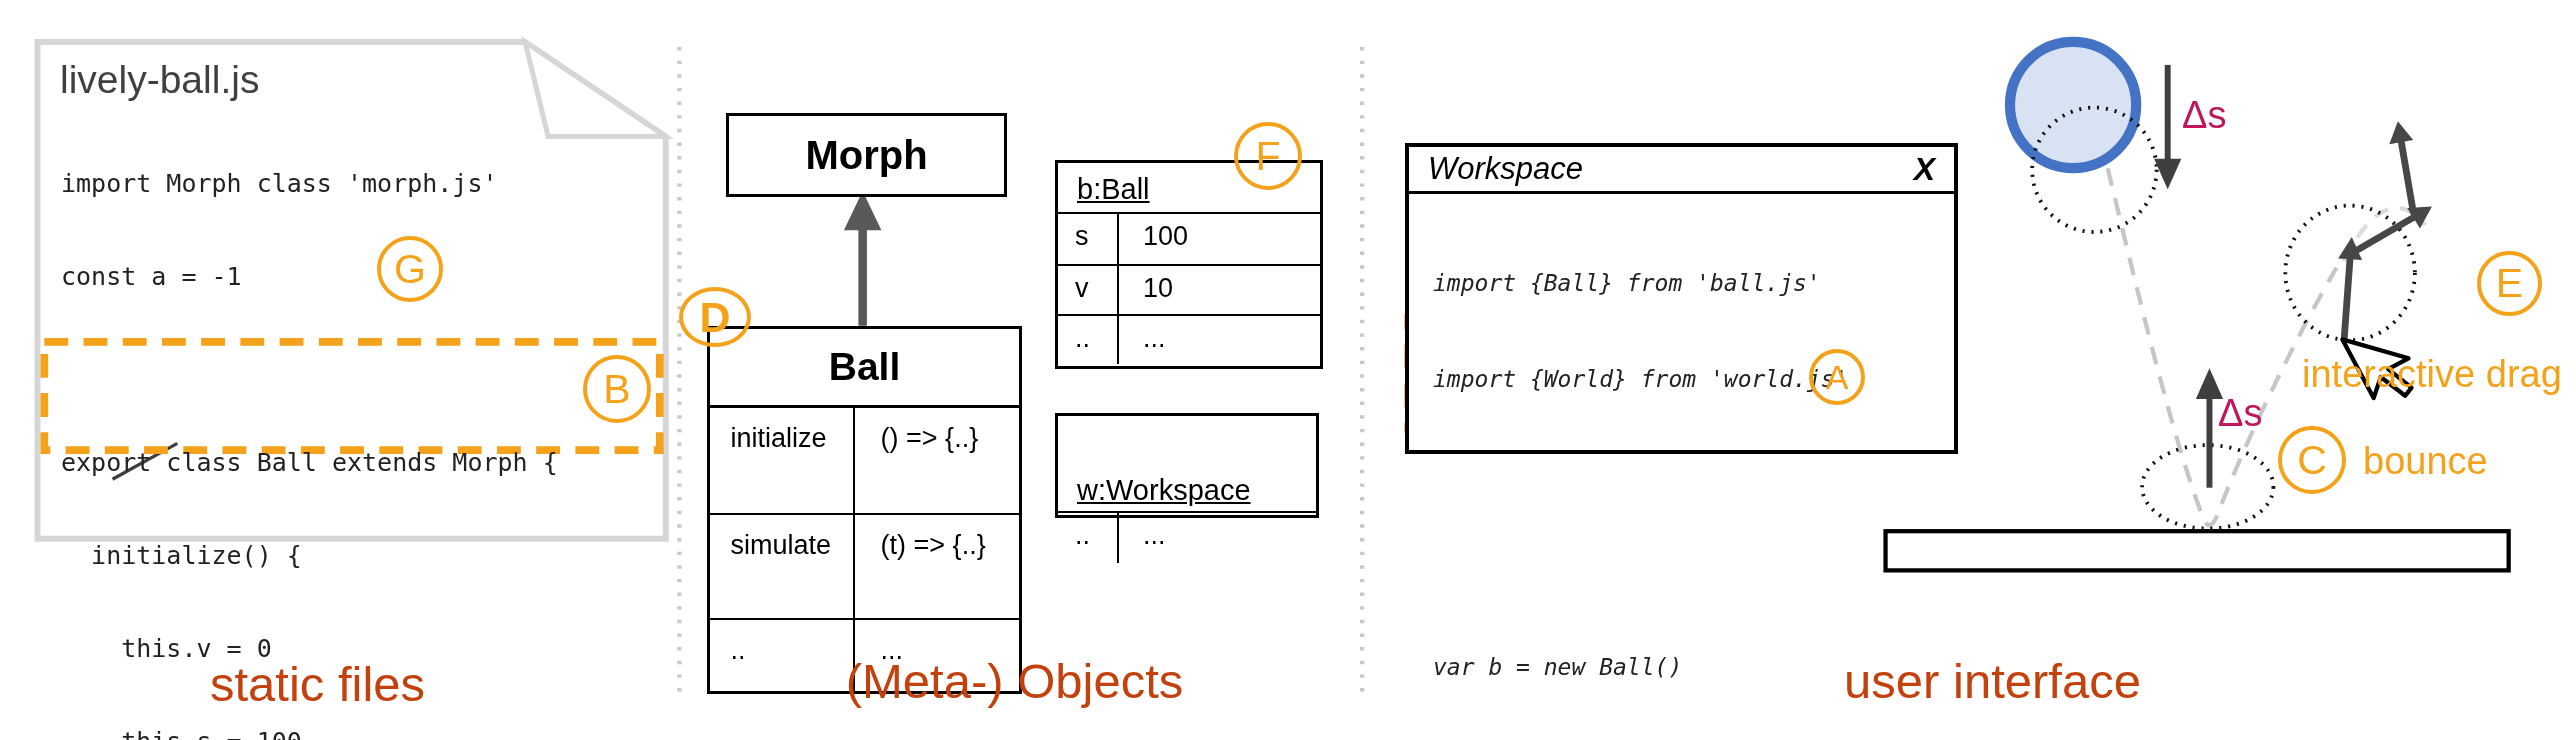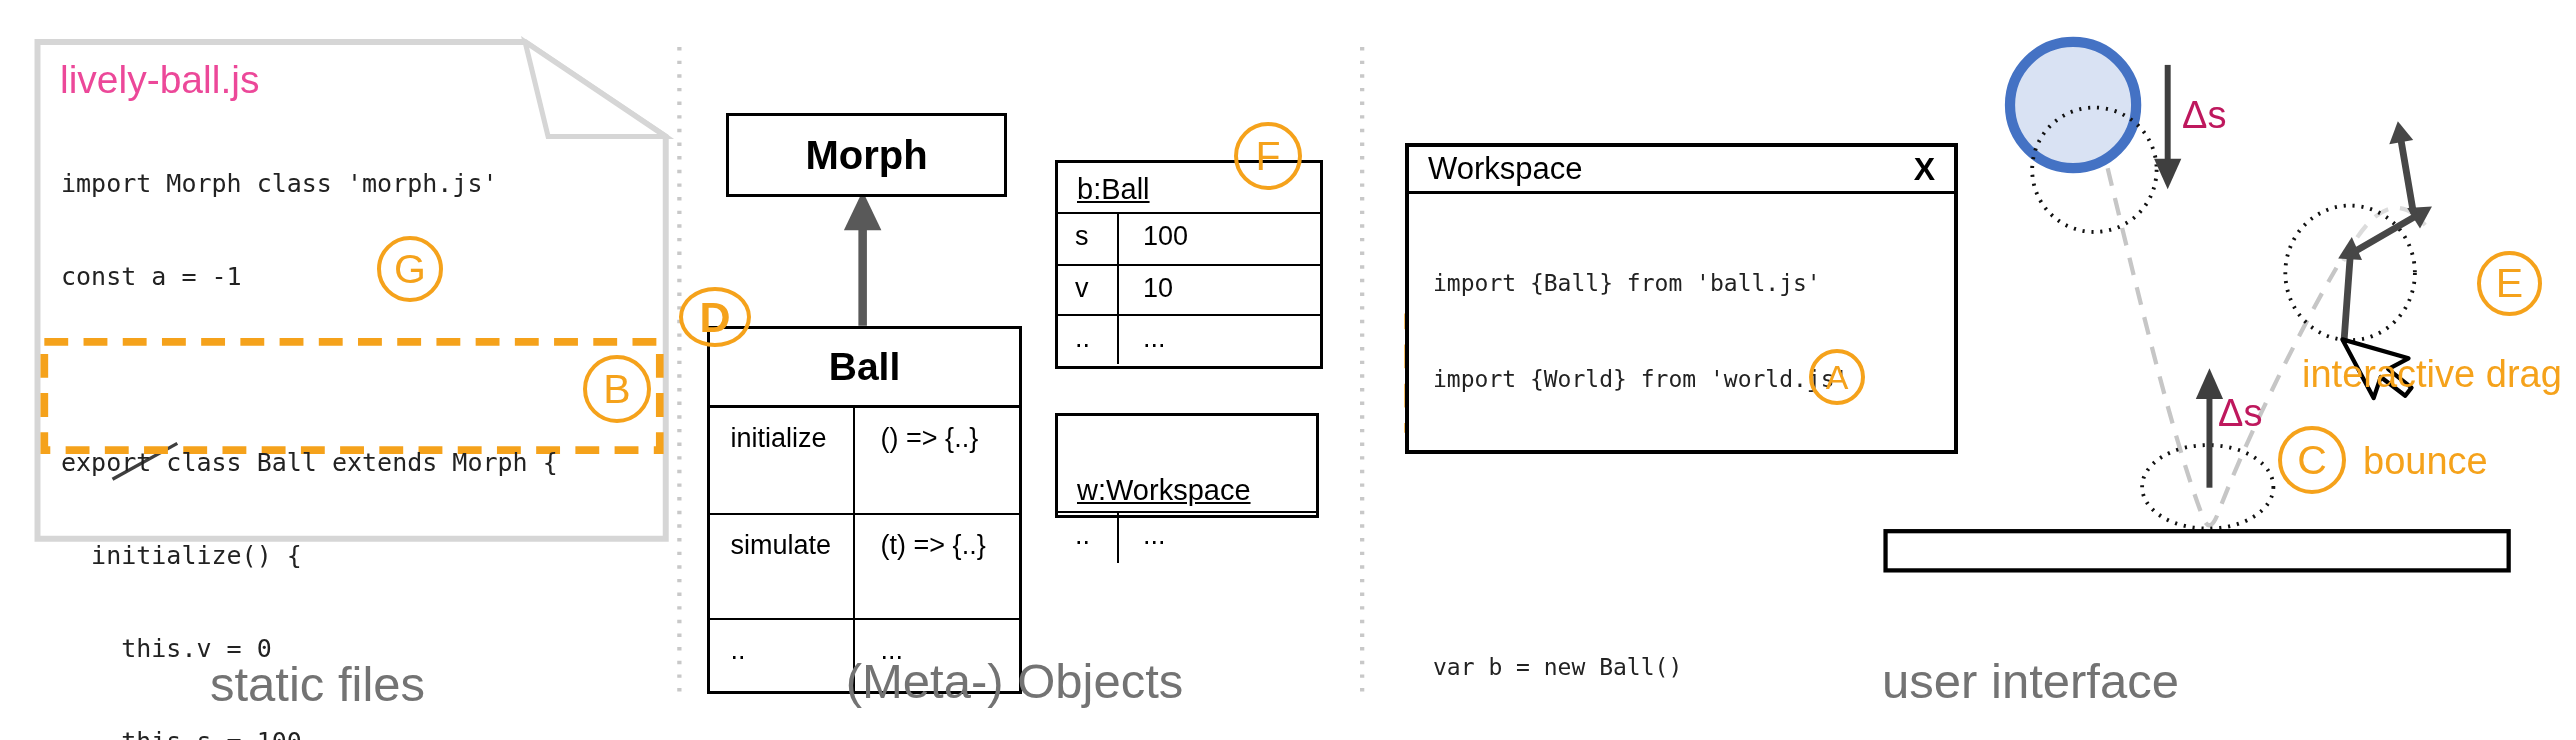--- a/index.html
+++ b/index.html
@@ -3,30 +3,30 @@
 <meta charset="utf-8">
 <style>
   html,body { margin:0; padding:0; background:#ffffff; }
   .canvas {
     position:relative; width:2576px; height:741px; background:#fff;
     font-family:"Liberation Sans", sans-serif; overflow:hidden; color:#000;
   }
   .overlay { position:absolute; left:0; top:0; pointer-events:none; }
 
   
-  .file-name { position:absolute; left:60px; top:58px; font-size:39px; color:#ec4899; }
+  .file-name { position:absolute; left:60px; top:58px; font-size:39px; color:#404040; }
   .file-code { position:absolute; left:61px; top:106px; font-family:"DejaVu Sans Mono", monospace;
                font-size:25px; line-height:31px; white-space:pre; color:#222; }
   .file-code div { height:31px; }
 
   
-  .panel-label { position:absolute; width:375px; text-align:center; font-size:49px; color:#737373; }
+  .panel-label { position:absolute; width:375px; text-align:center; font-size:49px; color:#c2410c; }
   .panel-label.static { left:130px; top:656px; }
   .panel-label.meta   { left:827px;  top:653px; }
-  .panel-label.ui     { left:1843px; top:653px; }
+  .panel-label.ui     { left:1805px; top:653px; }
 
   
   .box { position:absolute; background:#fff; border:3.4px solid #000; box-sizing:border-box; }
   .morph-box { left:726px; top:113px; width:281px; height:84px; display:flex; align-items:center; justify-content:center;
                font-size:40px; font-weight:bold; }
   .ball-table { left:707px; top:326px; width:315px; height:368px; }
   .ball-title { height:79px; border-bottom:3.4px solid #000; display:flex; align-items:center; justify-content:center;
                 font-size:39px; font-weight:bold; box-sizing:border-box; }
   .trow { display:flex; box-sizing:border-box; }
   .trow + .trow { border-top:2.6px solid #000; }
@@ -41,21 +41,21 @@
   .inst-head { height:51px; box-sizing:border-box; border-bottom:2.6px solid #000;
                padding:10.2px 0 0 19px; font-size:29px; }
   .inst-head span { text-decoration:underline; }
   .winst .inst-head { height:49px;margin-top:48px; }
   .inst-table .trow { height:50px; font-size:27px; }
   .inst-table .tcell-l { width:61px; padding:6.8px 0 0 17px; }
   .inst-table .tcell-r { padding:6.8px 0 0 24px; }
 
   
   .window { position:absolute; left:1405px; top:143px; width:553px; height:311px;
-            border:4.3px solid #000; box-sizing:border-box; background:#fff; }
+            border:4.3px solid #000; box-sizing:border-box; background:#fff;font-style:italic; }
   .titlebar { height:47px; box-sizing:border-box; border-bottom:3.4px solid #000;
               display:flex; align-items:center; padding:0 19px; font-size:31px; }
   .close-x { margin-left:auto; font-weight:bold; font-size:32px; cursor:default; }
   .win-code { position:absolute; left:24px; top:56px; font-family:"DejaVu Sans Mono", monospace;
               font-size:23px; line-height:32px; white-space:pre; color:#222; }
   .win-code div { height:32px; }
 
   
   .marker { position:absolute; border:4.3px solid #F5A21B; border-radius:50%;
             display:flex; align-items:center; justify-content:center;

